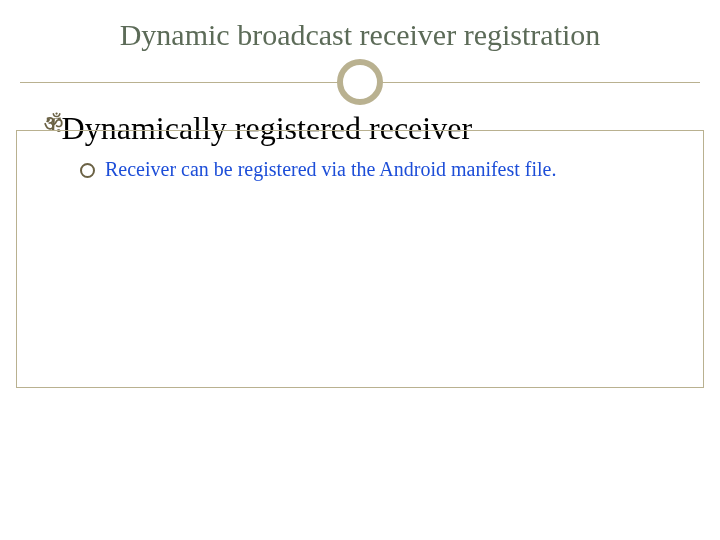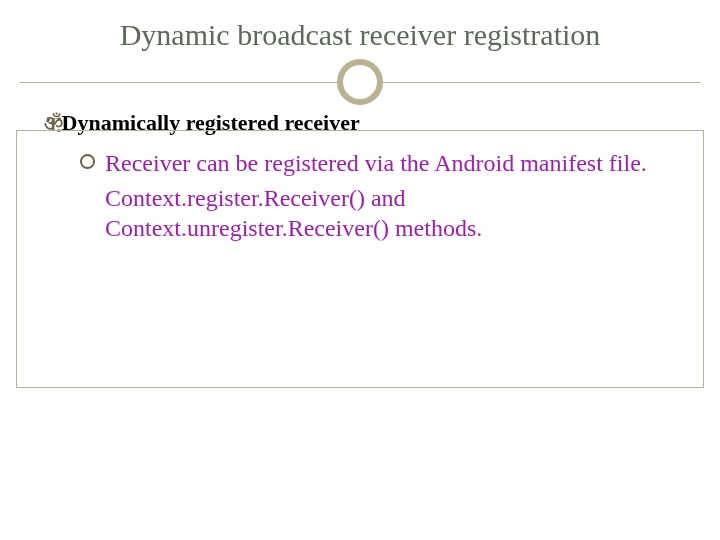--- a/index.html
+++ b/index.html
@@ -5,24 +5,24 @@
   html,body{margin:0;padding:0;width:720px;height:540px;font-family:Georgia,'Times New Roman',serif;background:#fff;color:#000}
   .slide{position:relative;width:720px;height:404px;box-sizing:border-box}
   .title-area{padding:18px 50px 0 50px}
   .title{font-size:30px;color:#5c6b58;text-align:center;font-weight:400}
   .hr-wrap{position:relative;height:40px;margin-top:10px}
   .hr-line{position:absolute;top:50%;left:20px;right:20px;height:1px;background:#b9b190}
   .hr-circle{position:absolute;top:50%;left:50%;width:34px;height:34px;border:6px solid #b9b190;border-radius:50%;background:#fff;transform:translate(-50%,-50%)}
   .body{padding:8px 46px 0 46px}
   .h1-row{display:flex;align-items:flex-start;margin-bottom:10px}
   .swirl{flex:0 0 auto;color:#6b6245;font-size:22px;line-height:28px;margin-right:4px}
-  .h1{font-size:22px;font-weight:700;color:#000}
+  .h1{font-size:32px;font-weight:400;color:#000}
   .sub{margin-left:34px;display:flex;align-items:flex-start;margin-bottom:4px}
   .ring{flex:0 0 auto;width:11px;height:11px;border:2px solid #6b6245;border-radius:50%;margin-top:6px;margin-right:10px}
-  .sub-text{font-size:24px;color:#a21caf;line-height:1.28}
+  .sub-text{font-size:20px;color:#1d4ed8;line-height:1.28}
   .sub-text.cont{margin-left:34px;padding-left:25px}
   .frame{position:absolute;left:16px;right:16px;top:130px;bottom:16px;border:1px solid #b9b190;pointer-events:none}
 </style>
 </head>
 <body>
 
 <div class="slide">
   <div class="title-area">
     <div class="title">Dynamic broadcast receiver registration</div>
   </div>
@@ -39,15 +39,14 @@
       <span class="swirl">ፒ︎</span>
       <span class="swirl" style="margin-left:-22px">ॐ︎</span>
       <span class="h1" style="margin-left:-6px">Dynamically registered receiver</span>
     </div>
 
     <div class="sub">
       <span class="ring"></span>
       <span class="sub-text">Receiver can be registered via the Android manifest file.</span>
     </div>
 
-    <div class="sub-text cont">Context.register.Receiver() and Context.unregister.Receiver() methods.</div>
   </div>
 </div>
 
 </body></html>

